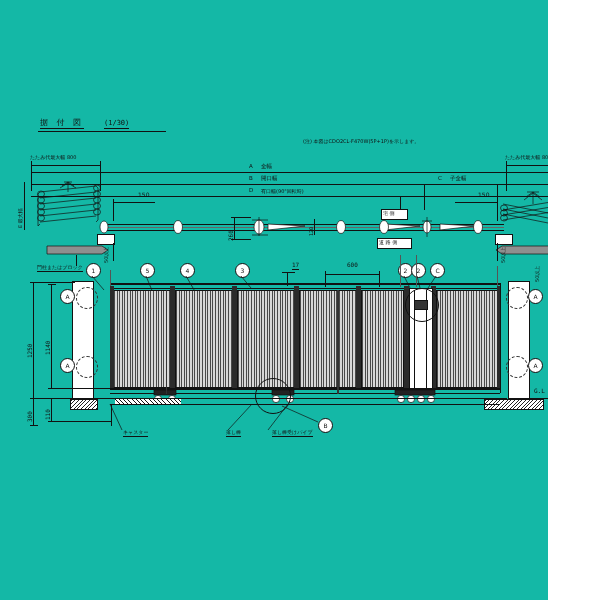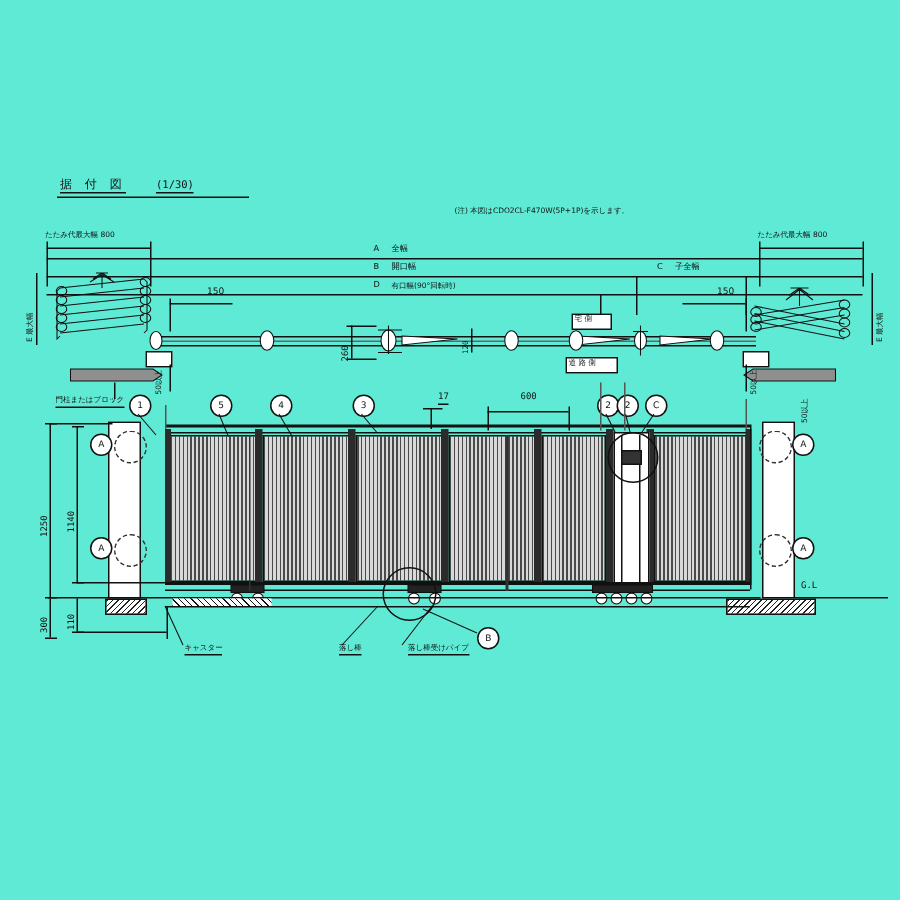--- a/index.html
+++ b/index.html
@@ -1,17 +1,17 @@
 <!DOCTYPE html>
 <html><head>
 <meta charset="utf-8">
 <style>
   html,body{margin:0;padding:0;background:#ffffff;}
   body{width:600px;height:600px;font-family:"DejaVu Sans","Liberation Sans",sans-serif;color:#1a1a1a;}
-  #sheet{position:relative;width:600px;height:600px;overflow:hidden;background:#5eead4;}
+  #sheet{position:relative;width:548px;height:600px;overflow:hidden;background:#14b8a6;}
   .t{position:absolute;font-size:6px;line-height:1;white-space:nowrap;color:#111;}
   .t.s5{font-size:5px;}
   .t.s55{font-size:5.5px;}
   .t.s6{font-size:6px;}
   .t.s7{font-size:7px;}
   .t.s8{font-size:8px;letter-spacing:3px;}
   .t.mono{font-family:"DejaVu Sans Mono","Liberation Mono",monospace;}
   .vt{transform-origin:0 0;transform:rotate(-90deg);}
   .ul{border-bottom:1px solid #111;padding-bottom:1px;}
   .ln{position:absolute;background:#111;}

